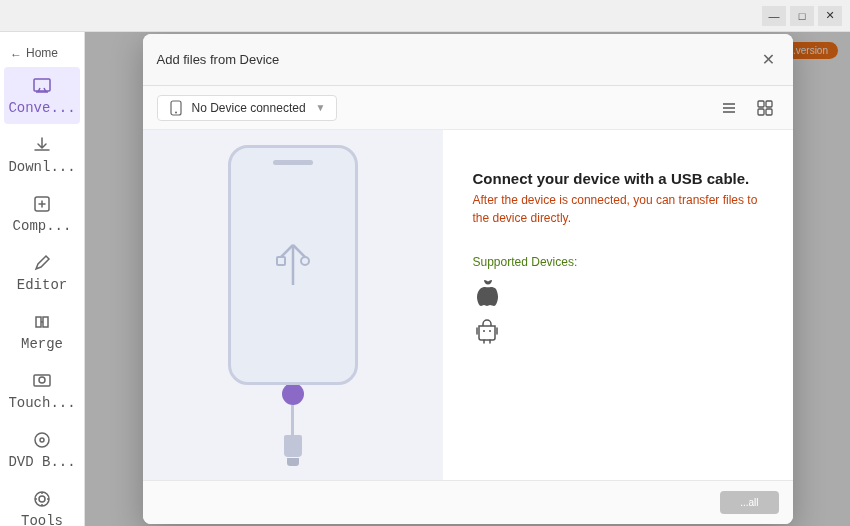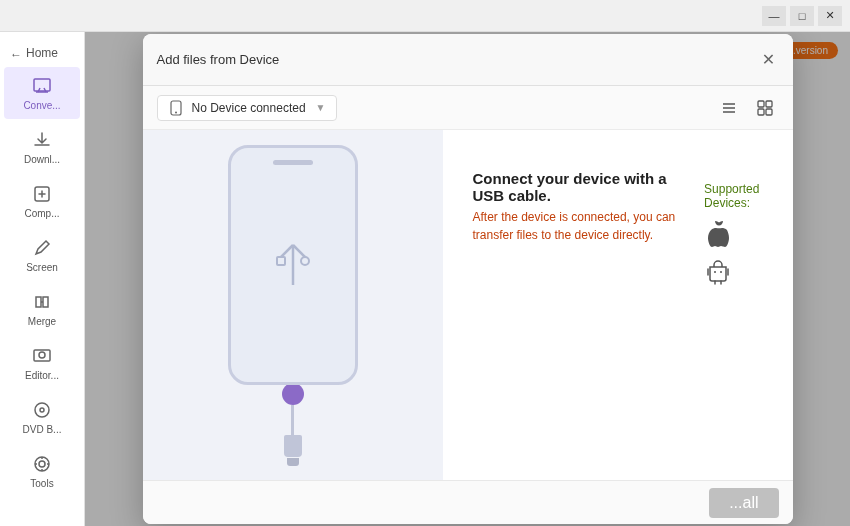--- a/index.html
+++ b/index.html
@@ -93,26 +93,27 @@
       color: #7c5cbf;
     }
     .sidebar-item .icon {
       width: 22px;
       height: 22px;
       display: flex;
       align-items: center;
       justify-content: center;
     }
     .sidebar-item .label {
-      font-size: 10px;
+      font-size: 14px;
       text-align: center;
       white-space: nowrap;
       overflow: hidden;
       text-overflow: ellipsis;
       max-width: 76px;
+      font-family: Liberation Mono, monospace;
     }
 
     
     .main-content {
       flex: 1;
       background: #f5f5f5;
       position: relative;
       display: flex;
       flex-direction: column;
     }
@@ -320,21 +321,21 @@
       background: #b0b5c8;
       border-radius: 0 0 3px 3px;
       margin-top: 1px;
     }
 
     
     .info-area {
       flex: 1;
       padding: 40px 30px 20px 30px;
       display: flex;
-      flex-direction: row;
+      flex-direction: column;
       gap: 16px;
     }
     .info-title {
       font-size: 15px;
       font-weight: 600;
       color: #222;
       margin-bottom: 4px;
     }
     .info-desc {
       font-size: 12px;
@@ -375,21 +376,21 @@
       justify-content: flex-end;
       padding: 0 14px;
       gap: 10px;
     }
     .btn-primary {
       background: #c0c0c0;
       color: white;
       border: none;
       padding: 6px 20px;
       border-radius: 4px;
-      font-size: 16px;
+      font-size: 10px;
       cursor: pointer;
     }
 
     
     svg { display: block; }
   </style>
 </head>
 <body>
 
 <div class="app-window">
@@ -441,41 +442,41 @@
         </span>
         <span class="label">Comp...</span>
       </div>
 
       <div class="sidebar-item">
         <span class="icon">
           <svg width="20" height="20" viewBox="0 0 20 20" fill="none">
             <path d="M4 16l2-5L14 3l3 3-8 8-5 2z" stroke="#666" stroke-width="1.5" fill="none"></path>
           </svg>
         </span>
-        <span class="label">Screen</span>
+        <span class="label">Editor</span>
       </div>
 
       <div class="sidebar-item">
         <span class="icon">
           <svg width="20" height="20" viewBox="0 0 20 20" fill="none">
             <path d="M4 5h5v10H4zM11 5h5v10h-5z" stroke="#666" stroke-width="1.5" fill="none"></path>
             <path d="M9 10h2" stroke="#666" stroke-width="1.5"></path>
           </svg>
         </span>
         <span class="label">Merge</span>
       </div>
 
       <div class="sidebar-item">
         <span class="icon">
           <svg width="20" height="20" viewBox="0 0 20 20" fill="none">
             <rect x="2" y="4" width="16" height="11" rx="1" stroke="#666" stroke-width="1.5" fill="none"></rect>
             <circle cx="10" cy="9" r="3" stroke="#666" stroke-width="1.5" fill="none"></circle>
           </svg>
         </span>
-        <span class="label">Editor...</span>
+        <span class="label">Touch...</span>
       </div>
 
       <div class="sidebar-item">
         <span class="icon">
           <svg width="20" height="20" viewBox="0 0 20 20" fill="none">
             <circle cx="10" cy="10" r="7" stroke="#666" stroke-width="1.5" fill="none"></circle>
             <circle cx="10" cy="10" r="2" stroke="#666" stroke-width="1.5" fill="none"></circle>
           </svg>
         </span>
         <span class="label">DVD B...</span>

